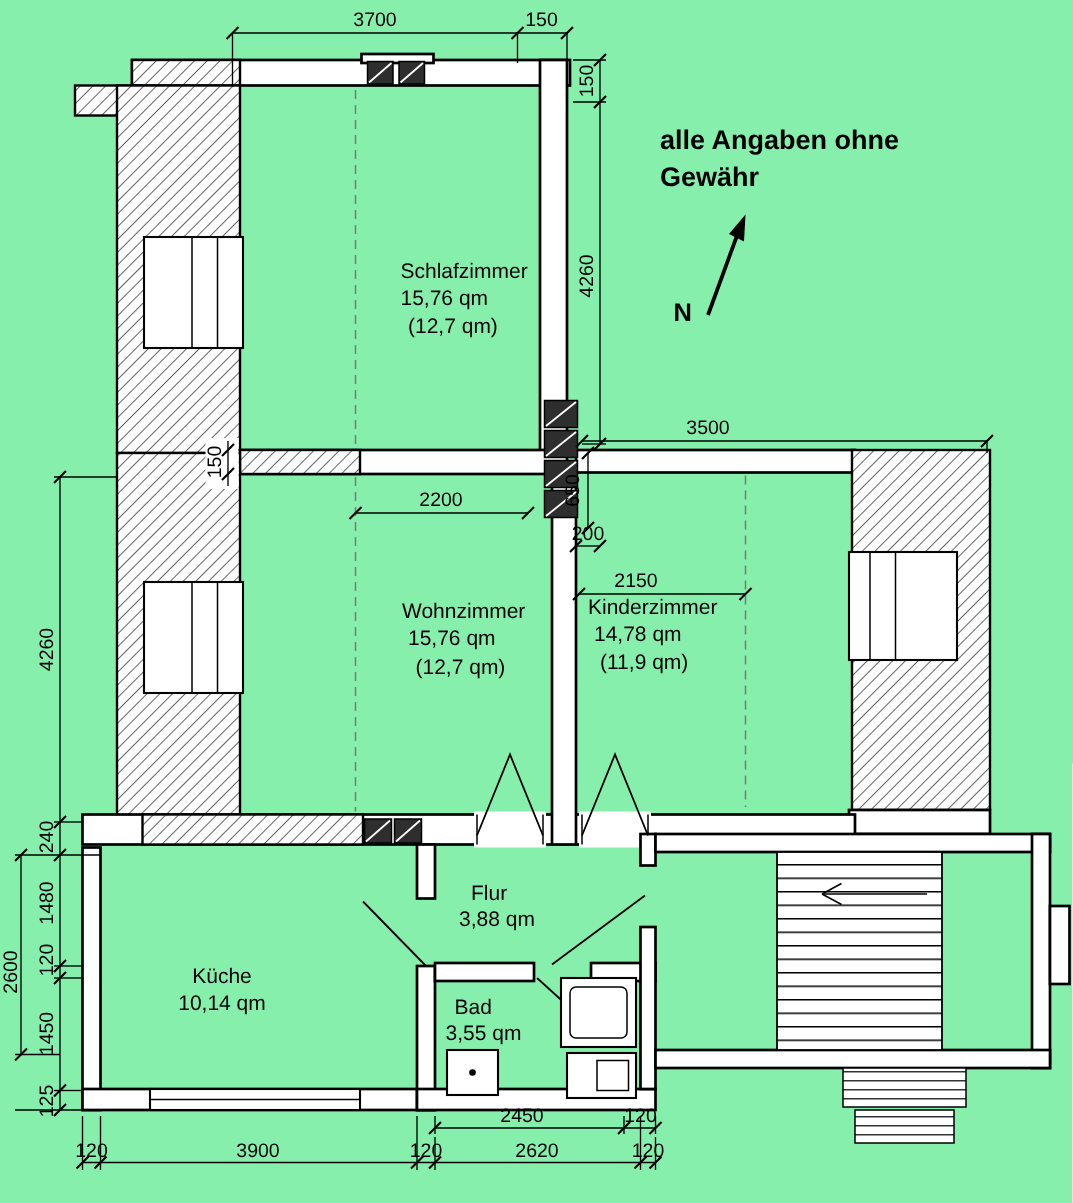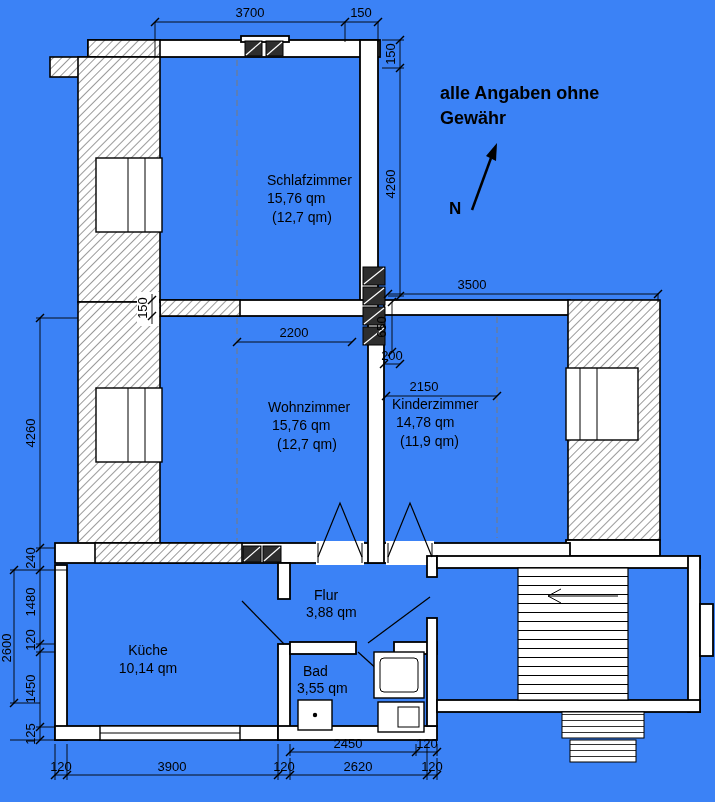--- a/index.html
+++ b/index.html
@@ -1,16 +1,16 @@
 <!DOCTYPE html>
 <html><head>
 <meta charset="utf-8">
 <style>
   html,body{margin:0;padding:0;background:#fff;}
-  .canvas{position:relative;width:715px;height:802px;background:#3b82f6;overflow:hidden;}
+  .canvas{position:relative;width:715px;height:802px;background:#86efac;overflow:hidden;}
   svg{display:block;}
   .wall{fill:#ffffff;stroke:#000;stroke-width:1.8;}
   .wallh{fill:url(#hatch);stroke:#000;stroke-width:1.6;}
   .thin{stroke:#000;stroke-width:1;fill:none;}
   .dline{stroke:#000;stroke-width:0.9;fill:none;}
   .tick{stroke:#000;stroke-width:1.4;}
   .dash{stroke:#7a7a7a;stroke-width:1;stroke-dasharray:6 4;fill:none;}
   .door{stroke:#000;stroke-width:1.2;fill:none;}
   .chim{fill:#2e2e2e;stroke:#000;stroke-width:1;}
   .chimd{stroke:#fff;stroke-width:1.2;}

